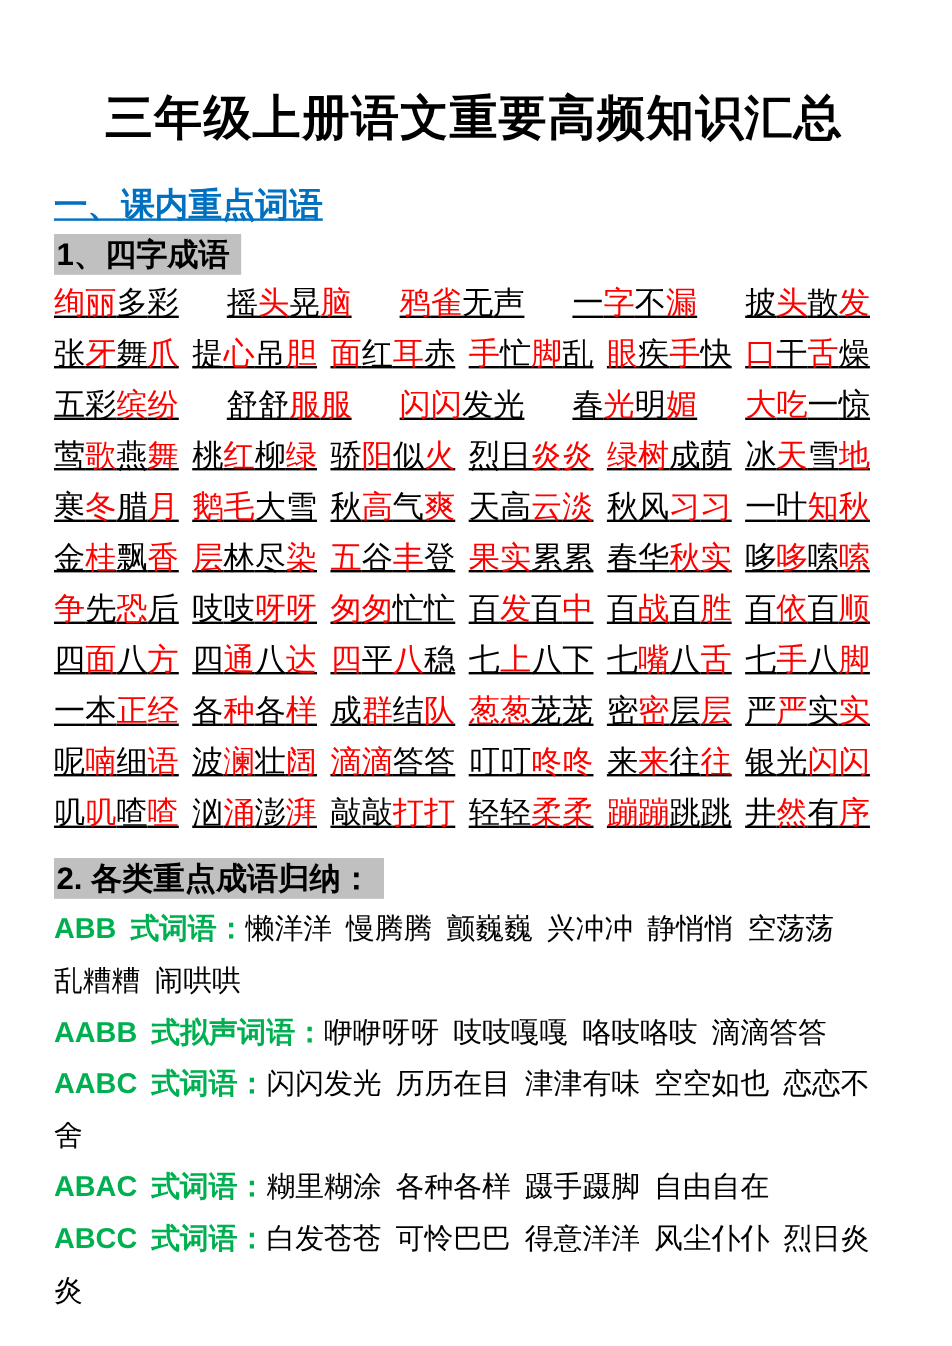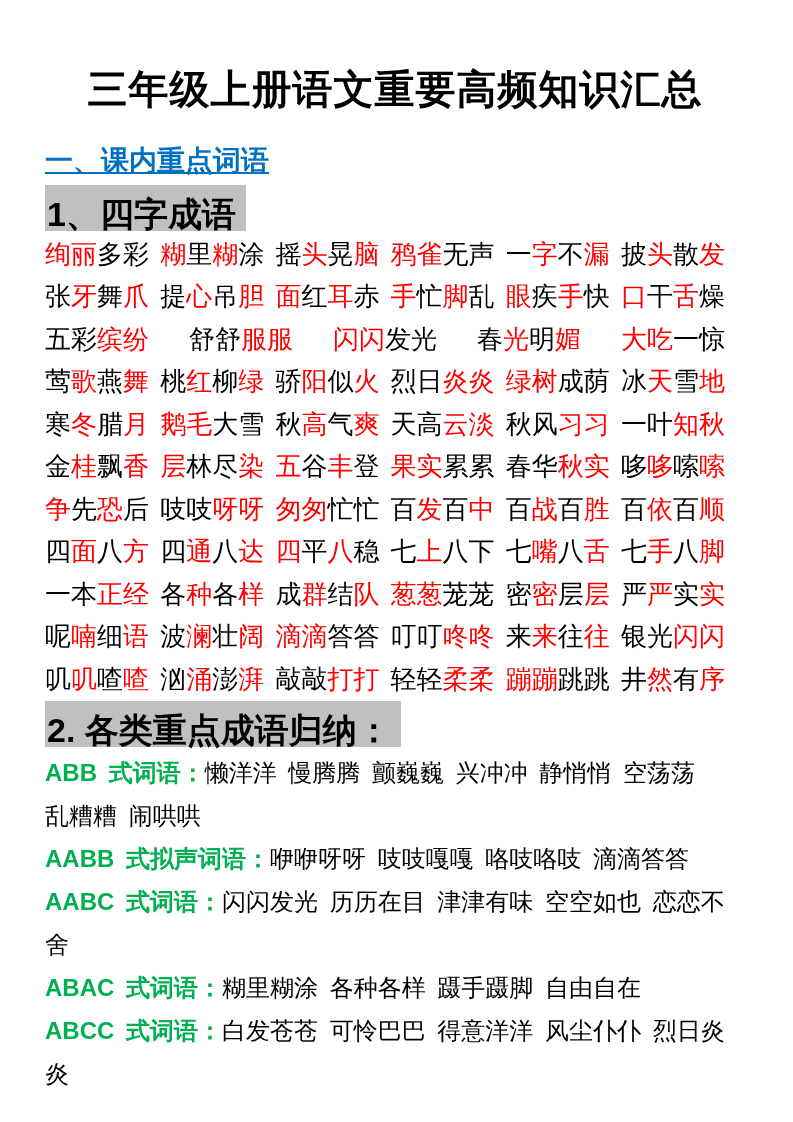--- a/index.html
+++ b/index.html
@@ -14,42 +14,42 @@
     box-sizing: border-box;
     width: 793px; height: 1122px;
     padding: 60px 48px 0 45px;
   }
   .title {
     text-align: center;
     font-size: 40px;
     font-weight: 900;
     letter-spacing: 1px;
     line-height: 46px;
-    margin: 6px 0 32px 0;
+    margin: 16px 0 32px 0;
     color: var(--ink, #000);
   }
   .h-blue {
     color: var(--blue, #0070c0);
     font-size: 28px;
     font-weight: bold;
     line-height: 34px;
     margin: 0 0 7px 0;
     text-decoration: underline;
   }
   .h-gray-row { margin: 0 0 2px 0; }
   .h-gray {
     display: inline-block;
     background: var(--hl, #c0c0c0);
-    font-size: 34px;
+    font-size: 26px;
     font-weight: bold;
     line-height: 30px;
-    padding: 14px 10px 2px 2px;
+    padding: 2px 10px 2px 2px;
     color: var(--ink, #000);
   }
-  .idiom-grid { width: 680px; margin: 2px 0 0 0; }
+  .idiom-grid { width: 680px; margin: 2px 0 16px 0; text-decoration: underline; }
   .idiom-row {
     display: flex;
     justify-content: space-between;
     align-items: center;
     height: 42.5px;
     font-size: 26px;
   }
   .idiom { white-space: nowrap; }
   .idiom .red { color: var(--red, #fe0000); }
   .idiom .blk { color: var(--ink, #000); }
@@ -75,21 +75,20 @@
 
   <div class="h-blue">一、课内重点词语</div>
 
   <div class="h-gray-row">
     <span class="h-gray">1、四字成语</span>
   </div>
 
   <div class="idiom-grid">
       <div class="idiom-row">
         <span class="idiom"><span class="red">绚</span><span class="red">丽</span><span class="blk">多</span><span class="blk">彩</span></span>
-        <span class="idiom"><span class="red">糊</span><span class="blk">里</span><span class="red">糊</span><span class="blk">涂</span></span>
         <span class="idiom"><span class="blk">摇</span><span class="red">头</span><span class="blk">晃</span><span class="red">脑</span></span>
         <span class="idiom"><span class="red">鸦</span><span class="red">雀</span><span class="blk">无</span><span class="blk">声</span></span>
         <span class="idiom"><span class="blk">一</span><span class="red">字</span><span class="blk">不</span><span class="red">漏</span></span>
         <span class="idiom"><span class="blk">披</span><span class="red">头</span><span class="blk">散</span><span class="red">发</span></span>
       </div>
       <div class="idiom-row">
         <span class="idiom"><span class="blk">张</span><span class="red">牙</span><span class="blk">舞</span><span class="red">爪</span></span>
         <span class="idiom"><span class="blk">提</span><span class="red">心</span><span class="blk">吊</span><span class="red">胆</span></span>
         <span class="idiom"><span class="red">面</span><span class="blk">红</span><span class="red">耳</span><span class="blk">赤</span></span>
         <span class="idiom"><span class="red">手</span><span class="blk">忙</span><span class="red">脚</span><span class="blk">乱</span></span>

